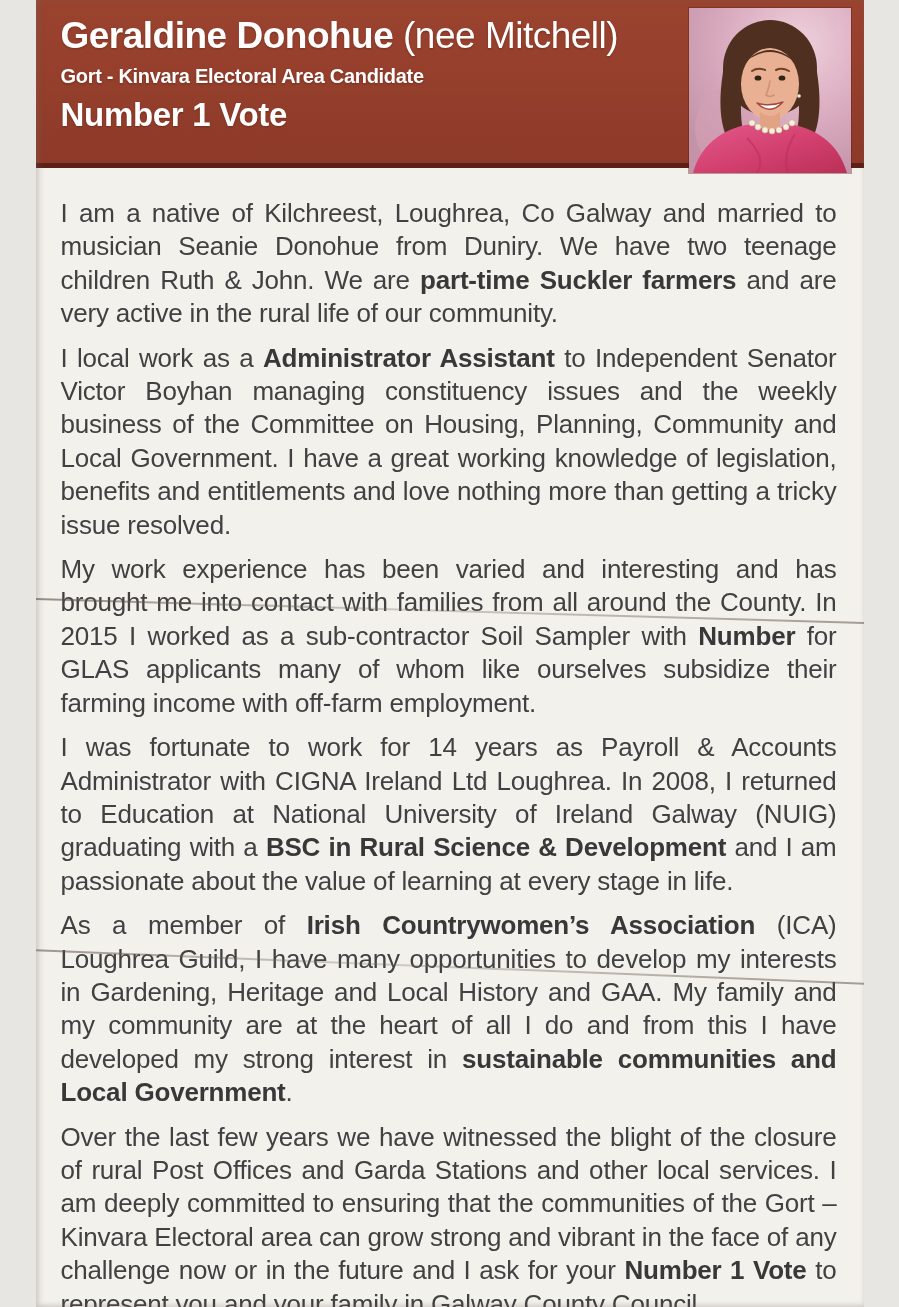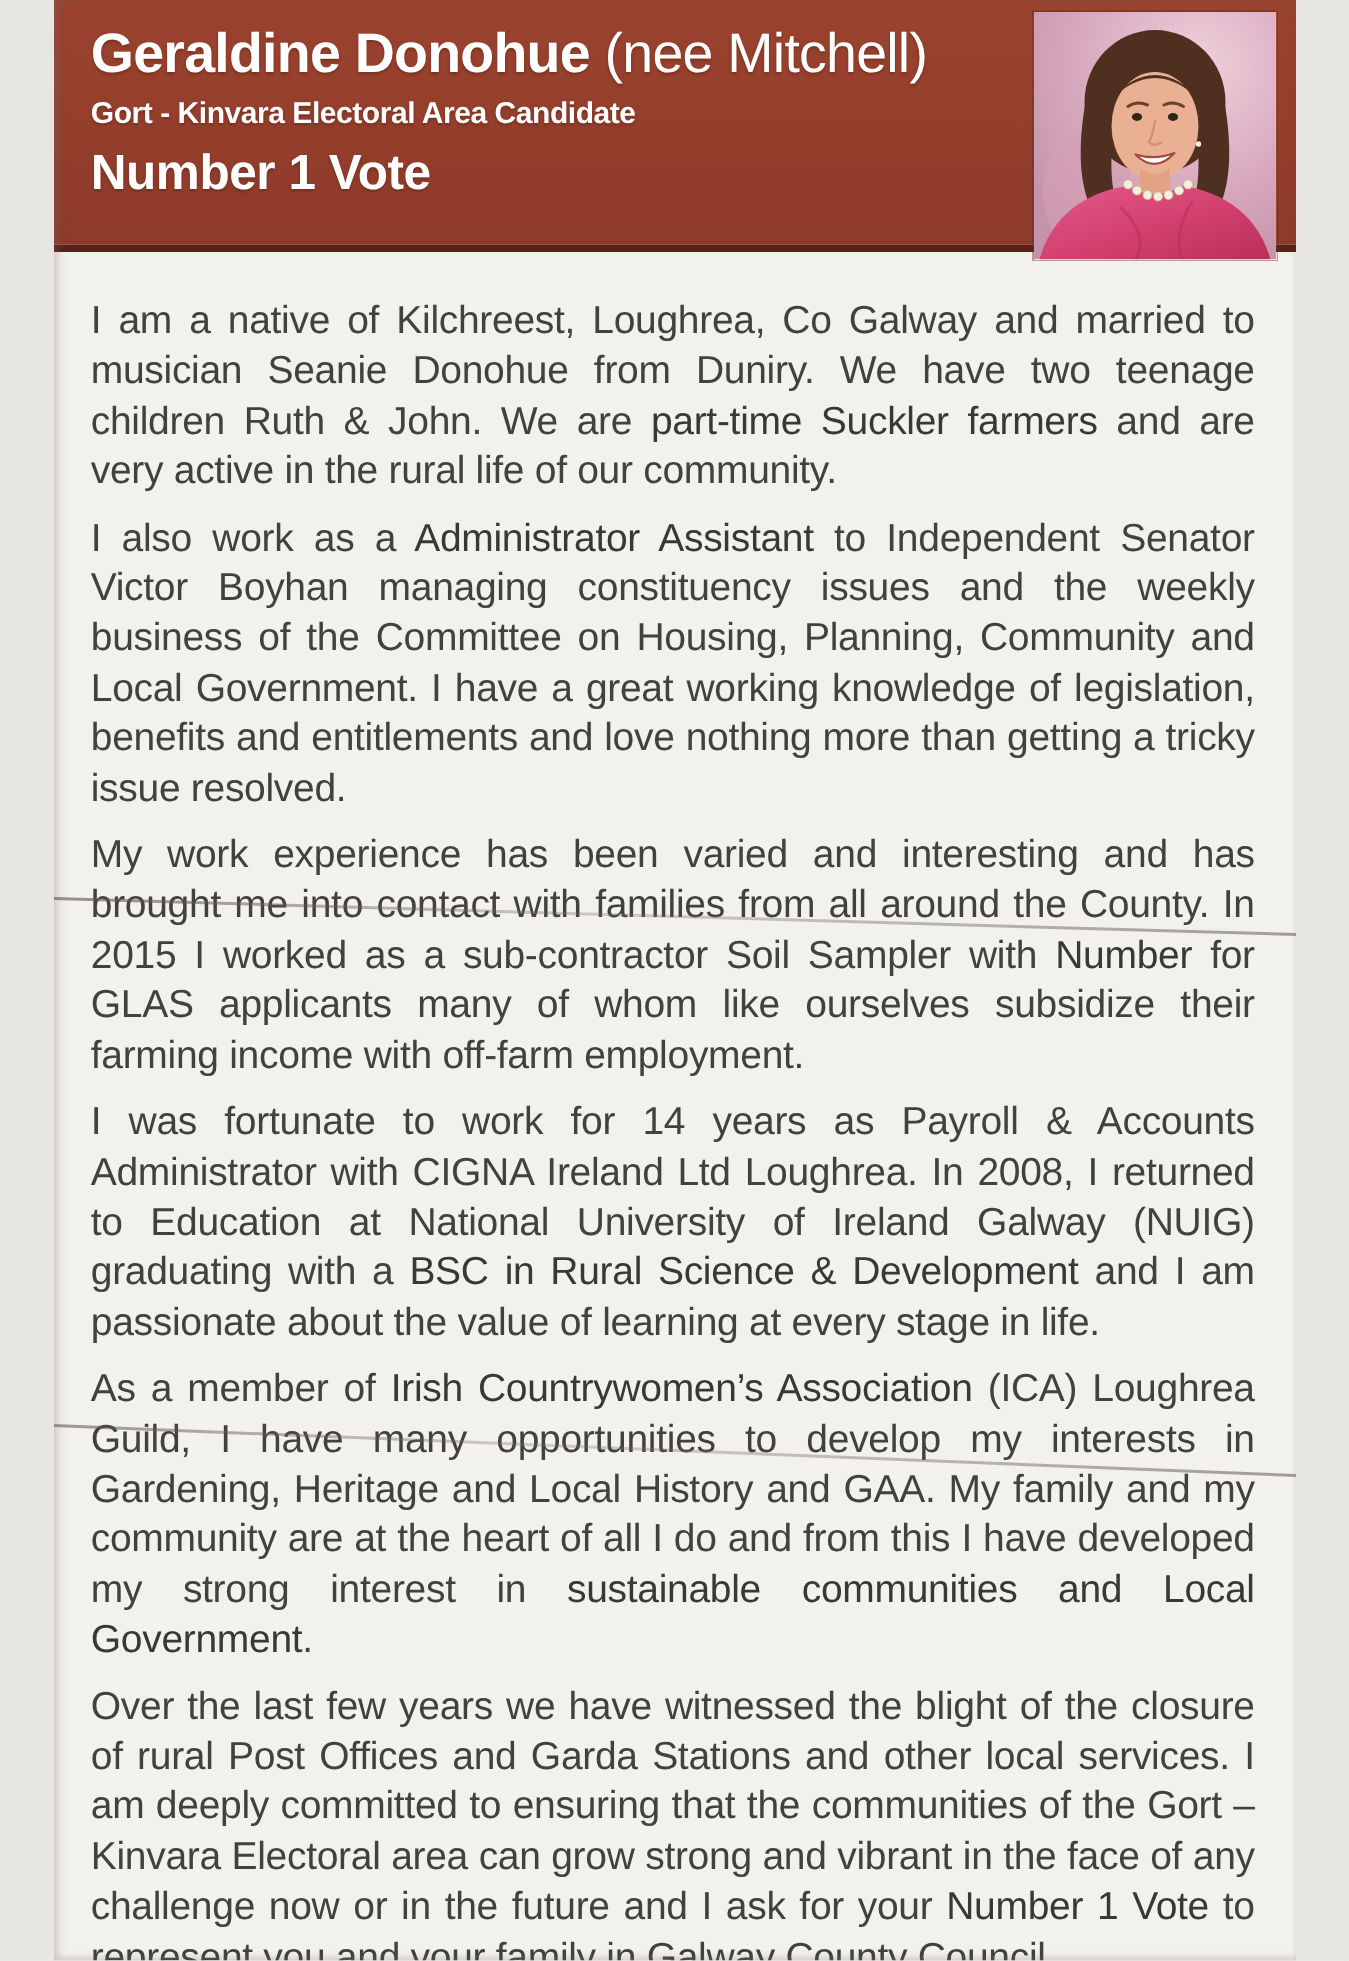--- a/index.html
+++ b/index.html
@@ -58,21 +58,21 @@
     padding: 24px 27px 0 25px;
     box-sizing: border-box;
   }
   .content p {
     margin: 0 0 11px 0;
     font-size: 26px; line-height: 33.4px;
     letter-spacing: -0.2px;
     color: #414141;
     text-align: justify;
   }
-  .content p .b { font-weight: 400; color: #383838; }
+  .content p .b { font-weight: 700; color: #383838; }
 
   
   .crease {
     position: absolute; left: -12px; right: -12px; height: 2px;
     pointer-events: none;
   }
   .crease-1 {
     top: 610px; transform: rotate(1.66deg);
     background: linear-gradient(90deg, rgba(95,85,75,.65), rgba(120,110,100,.30) 45%, rgba(95,85,75,.55));
   }
@@ -144,21 +144,21 @@
           <circle cx="90" cy="122" r="3"></circle>
             <circle cx="97" cy="119" r="3"></circle>
           <circle cx="103" cy="115" r="3"></circle>
         </g>
       </svg>
     </div>
   </header>
 
   <main class="content">
     <p><span>I am a native of Kilchreest, Loughrea, Co Galway and married to musician Seanie Donohue from Duniry. We have two teenage children Ruth &amp; John.  We are </span><span class="b">part-time Suckler farmers</span><span> and are very active in the rural life  of our community.</span></p>
-    <p><span>I also work as a </span><span class="b">Administrator Assistant</span><span> to Independent Senator Victor Boyhan managing constituency  issues and the weekly business of the Committee on Housing, Planning, Community and Local Government. I have a great working knowledge of legislation, benefits and entitlements and love nothing more than getting a tricky issue resolved.</span></p>
+    <p><span>I local work as a </span><span class="b">Administrator Assistant</span><span> to Independent Senator Victor Boyhan managing constituency  issues and the weekly business of the Committee on Housing, Planning, Community and Local Government. I have a great working knowledge of legislation, benefits and entitlements and love nothing more than getting a tricky issue resolved.</span></p>
     <p><span>My work experience has been varied and interesting and has brought me into  contact with families from all around the County.  In 2015 I worked as a sub-contractor Soil Sampler with </span><span class="b">Number</span><span> for GLAS applicants many of whom like ourselves subsidize their farming income with off-farm employment.</span></p>
     <p><span>I was fortunate to work for 14 years as Payroll &amp; Accounts Administrator with CIGNA Ireland Ltd Loughrea. In 2008, I returned to Education at National University of Ireland Galway (NUIG)  graduating  with a </span><span class="b">BSC in Rural Science &amp; Development</span><span> and I am passionate about the value of learning at every stage in life.</span></p>
     <p><span>As a  member of </span><span class="b">Irish Countrywomen’s Association</span><span> (ICA) Loughrea Guild, I have many opportunities to develop my interests in Gardening, Heritage and Local History and GAA. My family and my community are at the heart of all I do and from this I have developed my strong interest in </span><span class="b">sustainable communities and Local Government</span><span>.</span></p>
     <p><span>Over the last few years we have witnessed the blight of the closure of rural Post Offices and Garda Stations and other local services. I am deeply committed to ensuring that the communities of the Gort –Kinvara Electoral area can grow strong and vibrant in the face of any challenge now or in the future and I ask for your </span><span class="b">Number 1 Vote</span><span> to represent you and your family in Galway County Council.</span></p>
   </main>
 
   <div class="crease crease-1"></div>
   <div class="crease crease-2"></div>
 
 </div>

